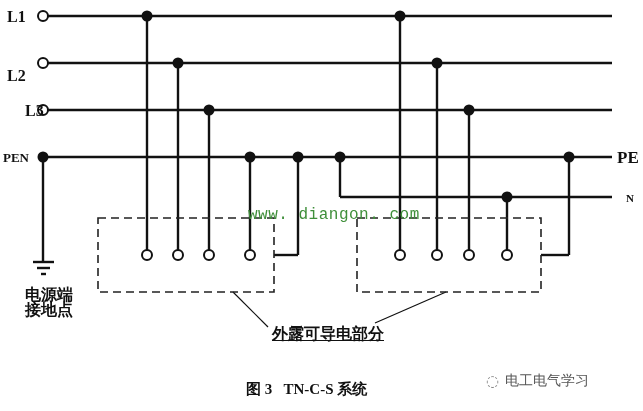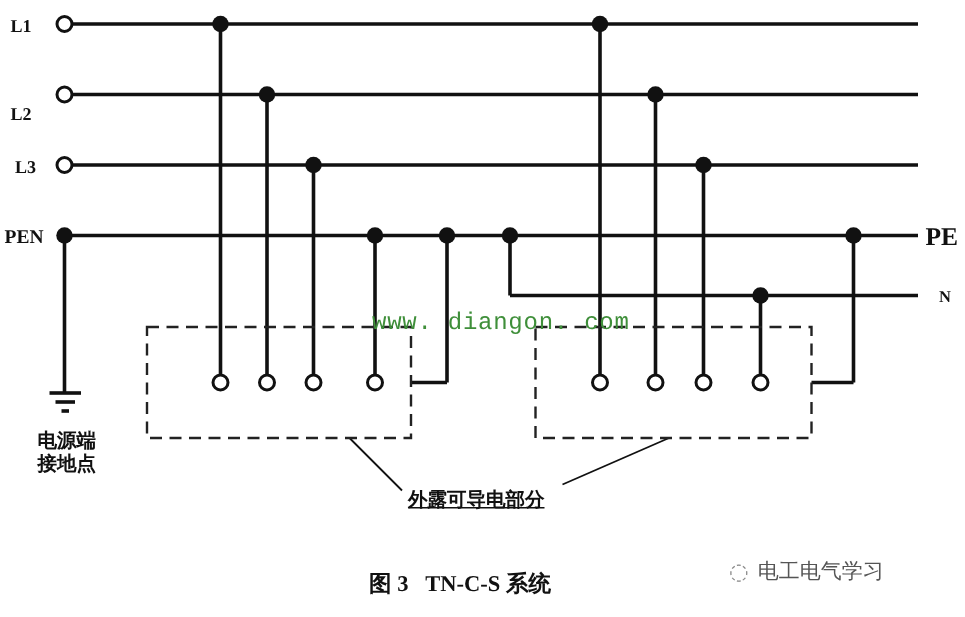--- a/index.html
+++ b/index.html
@@ -1,19 +1,19 @@
 <!DOCTYPE html>
 <html><head>
 <meta charset="utf-8">
 <style>
   html,body{margin:0;padding:0;background:#ffffff;}
   body{width:643px;height:411px;overflow:hidden;position:relative;font-family:"DejaVu Serif","Liberation Serif",serif;}
   #canvas{position:absolute;left:0;top:0;width:643px;height:411px;}
-  .lbl{position:absolute;font-family:"Liberation Serif","DejaVu Serif",serif;font-weight:bold;color:#111;font-size:12px;line-height:12px;}
-  .cn{font-family:"DejaVu Sans",sans-serif;font-weight:bold;font-size:13px;color:#111;line-height:15px;}
+  .lbl{position:absolute;font-family:"Liberation Serif","DejaVu Serif",serif;font-weight:bold;color:#111;font-size:16px;line-height:12px;}
+  .cn{font-family:"DejaVu Sans",sans-serif;font-weight:bold;font-size:16px;color:#111;line-height:15px;}
   .wm{position:absolute;font-family:"Liberation Mono","DejaVu Sans Mono",monospace;color:#3f8f3a;font-size:16px;letter-spacing:0.5px;margin-top:12px;}
   .caption{position:absolute;font-family:"Liberation Serif","DejaVu Serif",serif;font-weight:bold;font-size:15px;color:#111;}
   .brand{position:absolute;font-family:"DejaVu Sans",sans-serif;font-size:14px;color:#555;display:flex;align-items:center;gap:6px;}
 </style>
 </head>
 <body>
 
 <svg id="canvas" viewBox="0 0 643 411" xmlns="http://www.w3.org/2000/svg">
   <g stroke="#111" stroke-width="2.4" fill="none">
     <line x1="47" y1="16" x2="612" y2="16"></line>
@@ -80,21 +80,21 @@
     <circle cx="400" cy="16" r="5.5"></circle>
       <circle cx="437" cy="63" r="5.5"></circle>
     <circle cx="469" cy="110" r="5.5"></circle>
       <circle cx="507" cy="197" r="5.5"></circle>
     <circle cx="569" cy="157" r="5.5"></circle>
   </g>
 </svg>
 
 <span class="lbl" style="left:7px;top:11px;">L1</span>
 <span class="lbl" style="left:7px;top:70px;">L2</span>
-<span class="lbl" style="left:10px;top:105px;">L3</span>
+<span class="lbl" style="left:25px;top:105px;">L3</span>
 <span class="lbl" style="left:3px;top:152px;font-size:13px;">PEN</span>
 <span class="lbl" style="left:617px;top:152px;font-size:17px;">PE</span>
 <span class="lbl" style="left:626px;top:192px;font-size:11px;">N</span>
 
 <div class="lbl cn" style="left:25px;top:287px;">
   <div>电源端</div>
   <div>接地点</div>
 </div>
 
 <span class="wm" style="left:248px;top:194px;">www. diangon. com</span>

